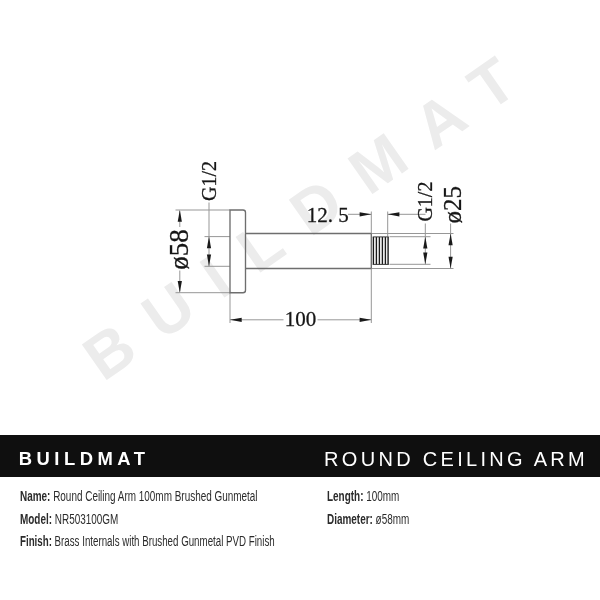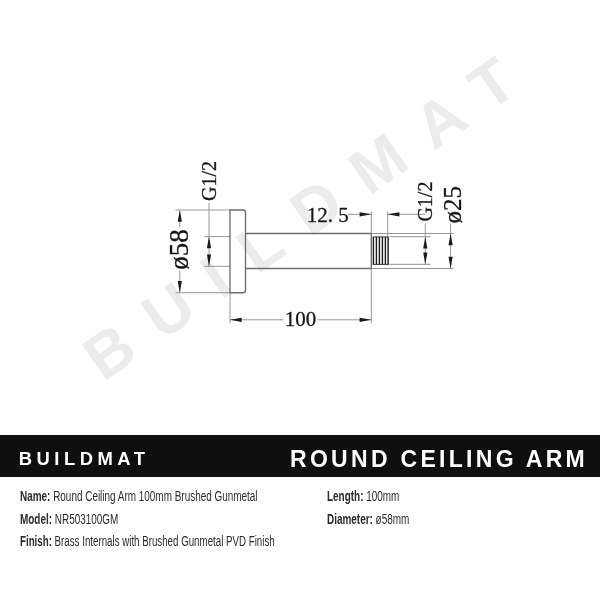--- a/index.html
+++ b/index.html
@@ -3,22 +3,22 @@
 <meta charset="utf-8">
 <style>
   html,body{margin:0;padding:0;background:#fff}
   body{width:600px;height:600px;position:relative;overflow:hidden;font-family:"Liberation Sans",sans-serif}
   #wm{position:absolute;left:310.4px;top:211.3px;transform:translate(-50%,-50%) rotate(-35deg);
       font-weight:bold;font-size:63px;letter-spacing:26.4px;color:#ececec;white-space:nowrap;z-index:0}
   #draw{position:absolute;left:0;top:0;z-index:1}
   #bar{position:absolute;left:0;top:435px;width:600px;height:42px;background:#0f0f0f;z-index:2}
   #bm{position:absolute;left:18.8px;top:438px;line-height:42px;height:42px;color:#fff;font-weight:bold;
       font-size:18.4px;letter-spacing:4.5px;z-index:3}
-  #rca{position:absolute;right:12px;top:438px;line-height:42px;height:42px;color:#fff;font-weight:bold;
-      font-size:23px;letter-spacing:3.3px;z-index:3}
+  #rca{position:absolute;right:12px;top:438px;line-height:42px;height:42px;color:#fff;font-weight:normal;
+      font-size:20px;letter-spacing:3.3px;z-index:3}
   .row{position:absolute;font-size:14px;color:#2b2b2b;white-space:nowrap;z-index:2;transform:scaleX(0.71);transform-origin:0 0}
   .row b{font-weight:bold}
 </style>
 </head>
 <body>
 <div id="wm">BUILDMAT</div>
 <svg id="draw" width="600" height="430" viewBox="0 0 600 430">
   <g stroke="#979797" stroke-width="1" fill="none">
 
     <line x1="175.5" y1="210" x2="230" y2="210"></line>

